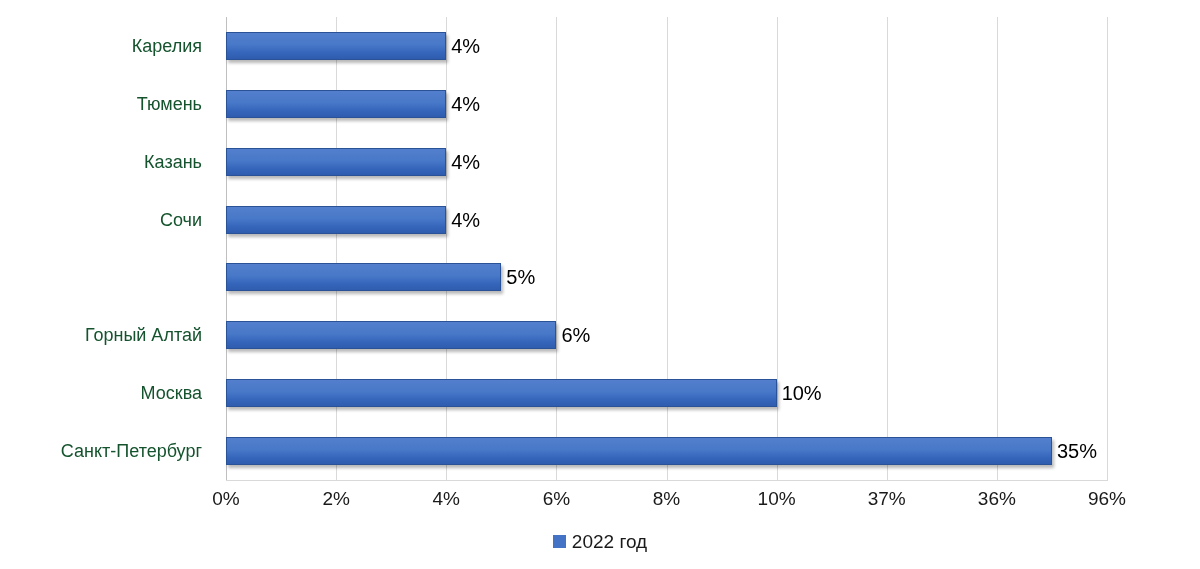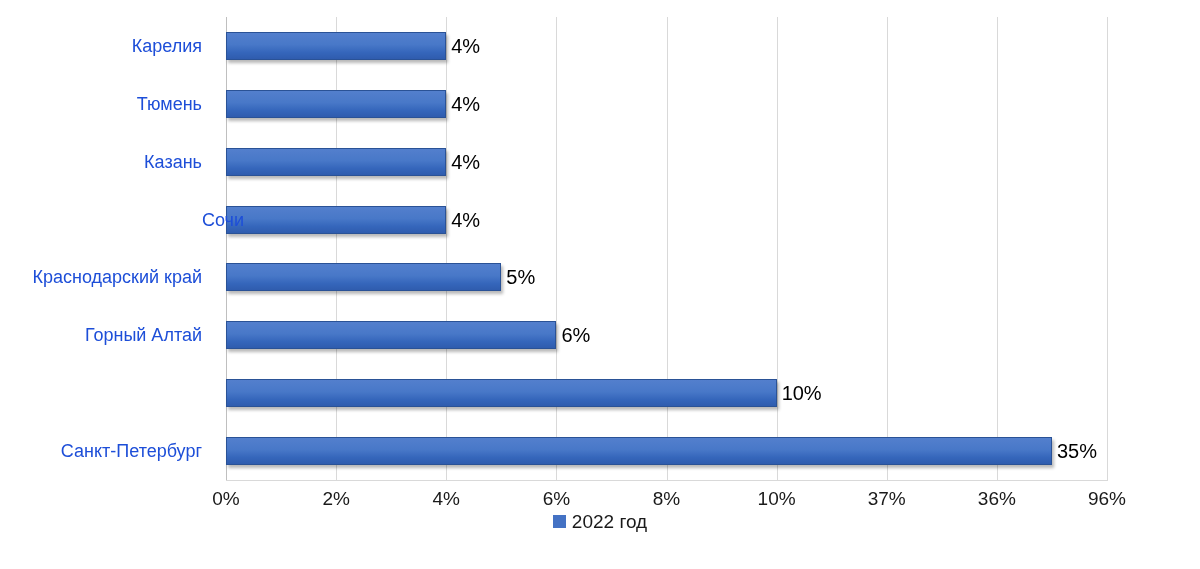--- a/index.html
+++ b/index.html
@@ -88,21 +88,21 @@
   .cat-row {
     position: absolute;
     left: 0;
     width: 100%;
     display: flex;
     align-items: center;
     justify-content: flex-end;
   }
   .cat-row span {
     font-size: 18px;
-    color: #1d4ed8;
+    color: #14532d;
     white-space: nowrap;
     padding-right: 12px;
     line-height: 1;
   }
 
   
   .tick-label {
     position: absolute;
     top: 489px;
     font-size: 19px;
@@ -110,21 +110,21 @@
     transform: translateX(-50%);
     white-space: nowrap;
     line-height: 1;
   }
 
   
   .legend {
     position: absolute;
     left: 0;
     right: 0;
-    top: 512px;
+    top: 532px;
     display: flex;
     align-items: center;
     justify-content: center;
     gap: 6px;
   }
   .legend-swatch {
     width: 13px;
     height: 13px;
     background: #4472c4;
     display: inline-block;
@@ -201,28 +201,28 @@
   <div class="cat-axis" id="cat-axis">
       <div class="cat-row" style="top: 0px; height: 57.875px;">
         <span>Карелия</span>
       </div>
       <div class="cat-row" style="top: 57.875px; height: 57.875px;">
         <span>Тюмень</span>
       </div>
       <div class="cat-row" style="top: 115.75px; height: 57.875px;">
         <span>Казань</span>
       </div>
-      <div class="cat-row" style="top: 173.625px; height: 57.875px; margin-left: 42px;">
+      <div class="cat-row" style="top: 173.625px; height: 57.875px;">
         <span>Сочи</span>
-      </div>
-      <div class="cat-row" style="top: 231.5px; height: 57.875px;">
-        <span>Краснодарский край</span>
       </div>
       <div class="cat-row" style="top: 289.375px; height: 57.875px;">
         <span>Горный Алтай</span>
+      </div>
+      <div class="cat-row" style="top: 347.25px; height: 57.875px;">
+        <span>Москва</span>
       </div>
       <div class="cat-row" style="top: 405.125px; height: 57.875px;">
         <span>Санкт-Петербург</span>
       </div>
     </div>
 
   <div id="ticks">
       <div class="tick-label" style="left: 226px;">0%</div>
       <div class="tick-label" style="left: 336.125px;">2%</div>
       <div class="tick-label" style="left: 446.25px;">4%</div>

